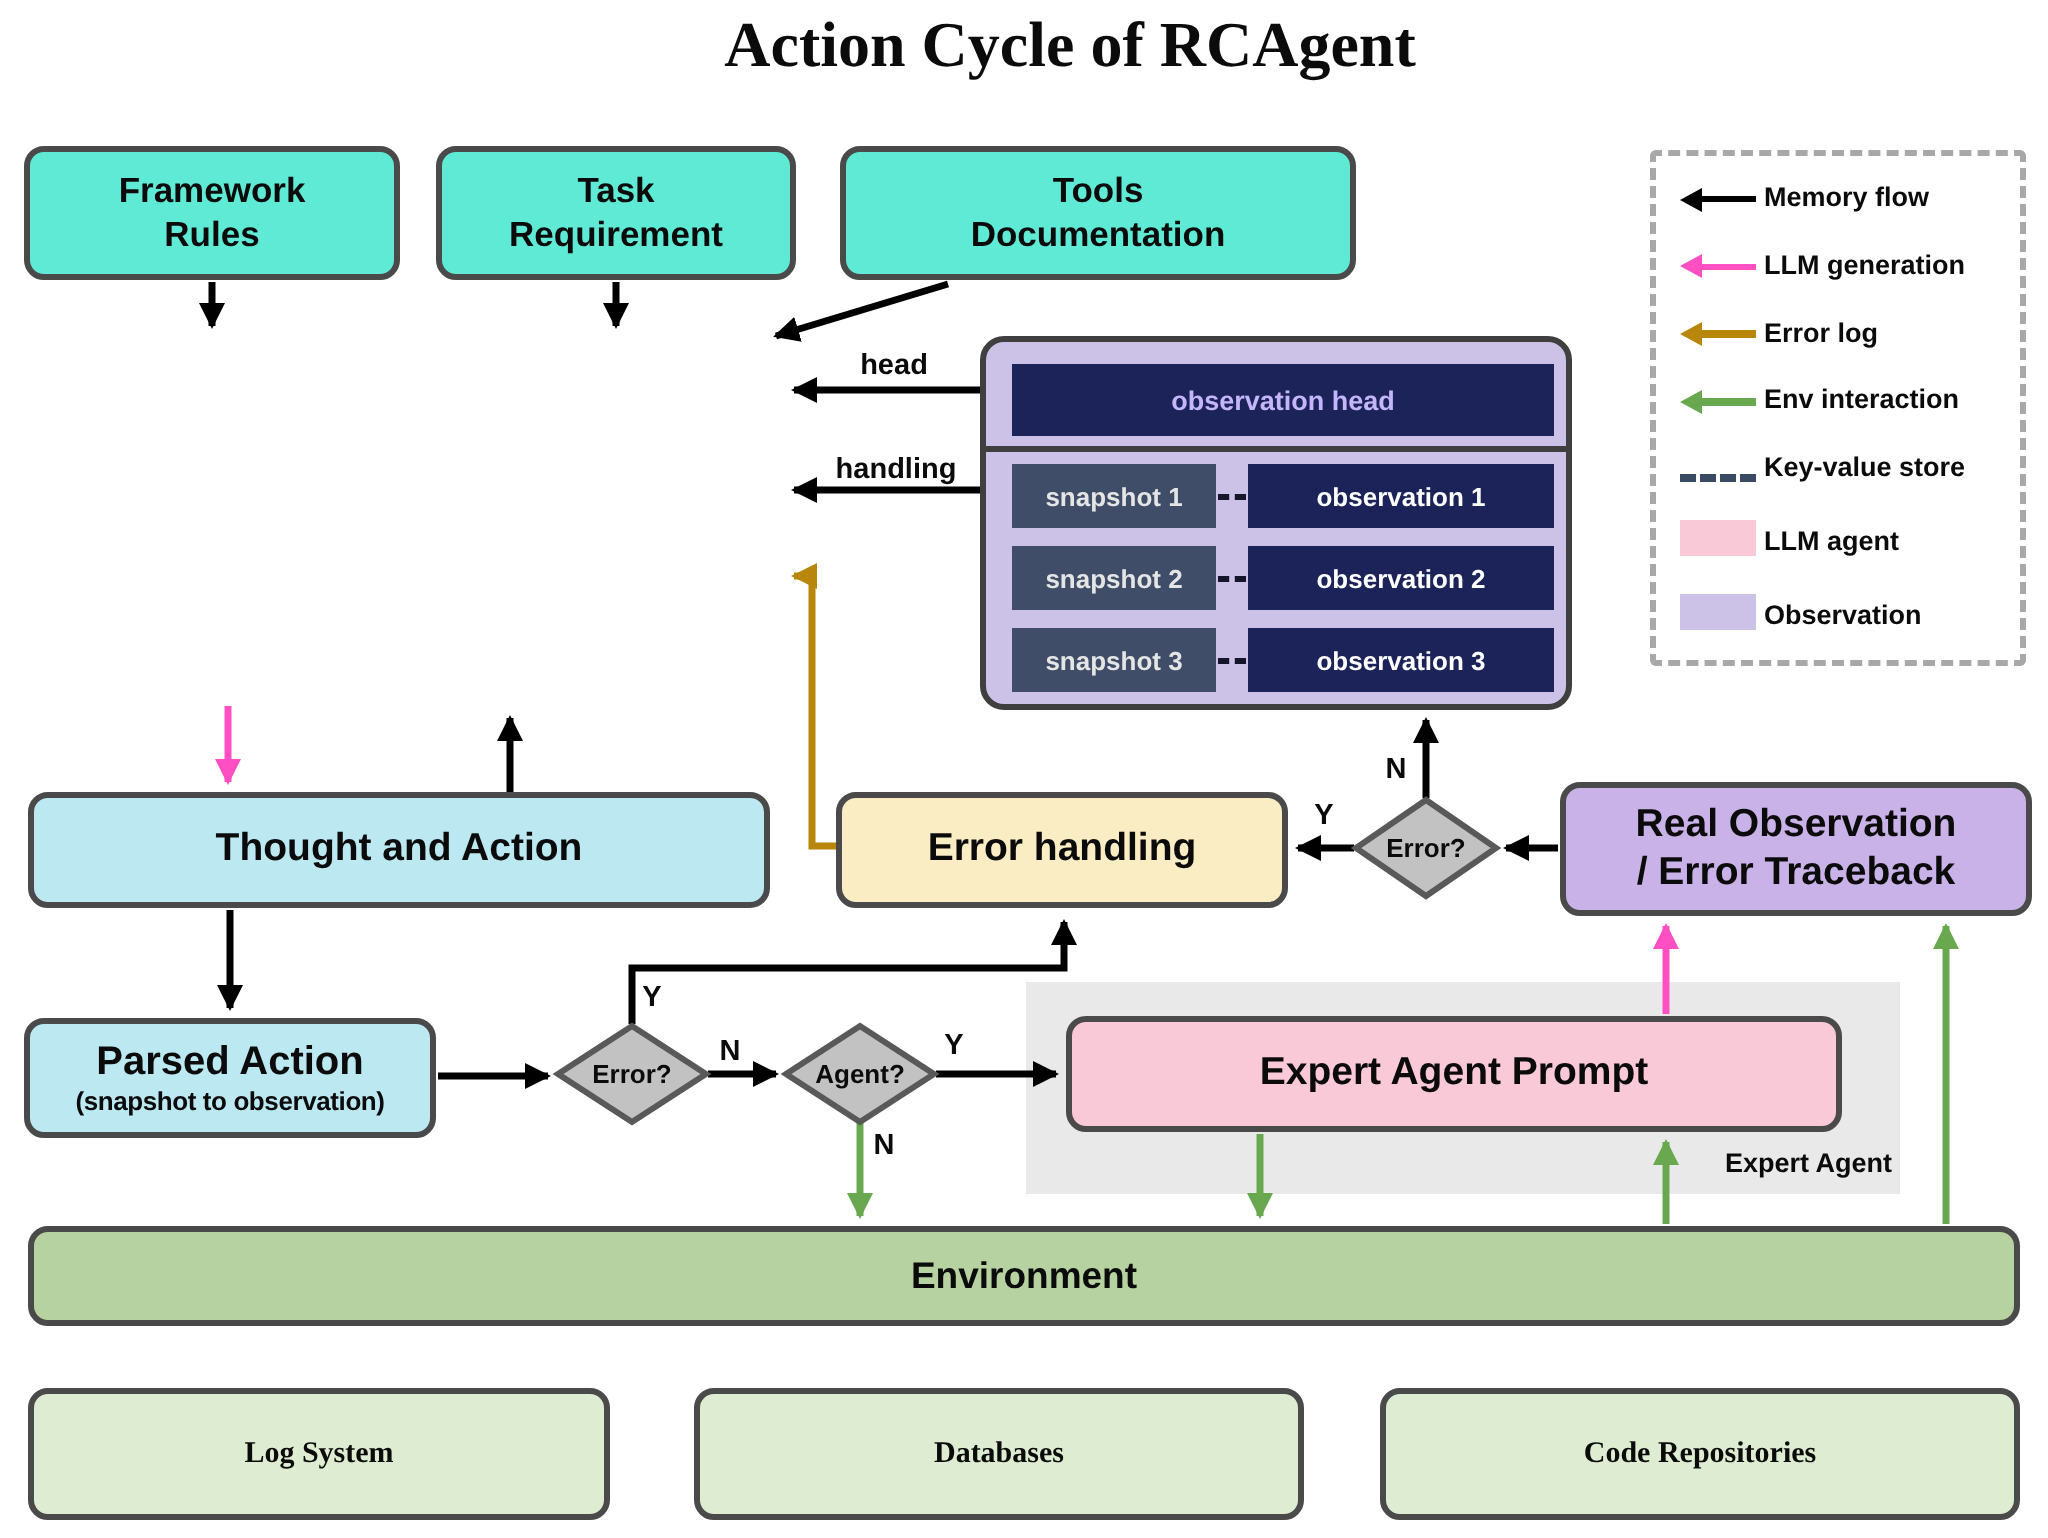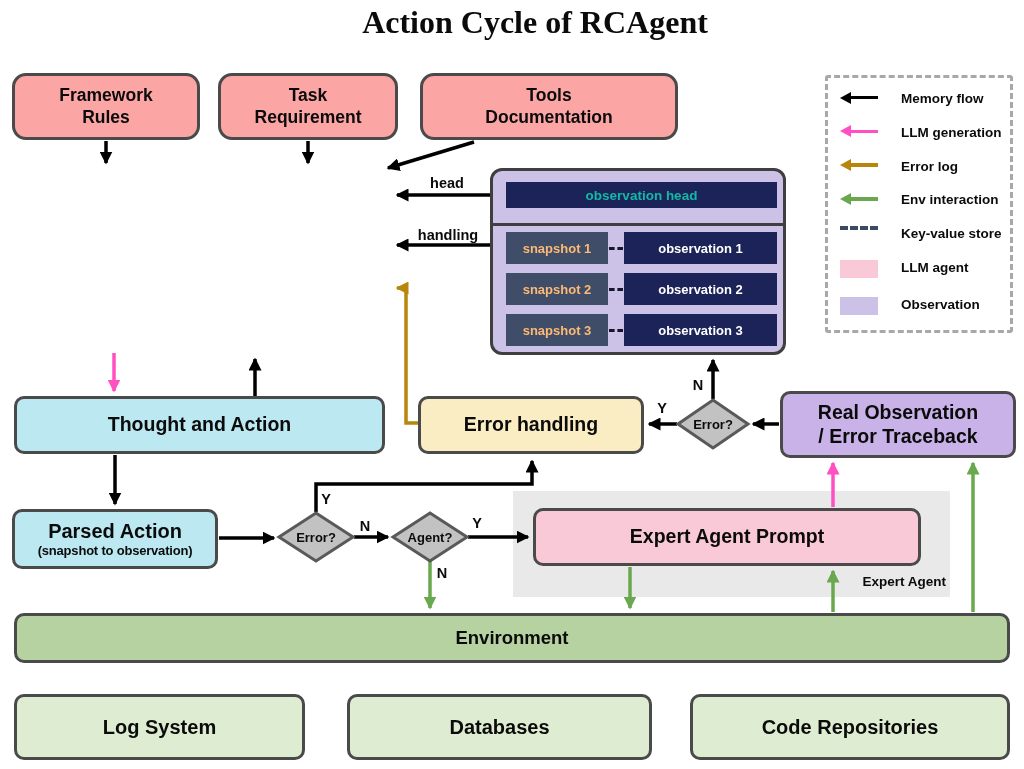--- a/index.html
+++ b/index.html
@@ -4,56 +4,56 @@
 <style>
   html,body{margin:0;padding:0;background:#ffffff;}
   .canvas{position:relative;width:1024px;height:769px;background:#ffffff;overflow:hidden;
           font-family:"Liberation Sans",sans-serif;color:#0b0b0b;}
   .title{position:absolute;left:0;top:4px;width:1024px;text-align:center;
          font-family:"Liberation Serif",serif;font-weight:700;font-size:32px;letter-spacing:0px;padding-left:23px;}
   .box{position:absolute;border:3px solid #4a4a4a;border-radius:10px;
        display:flex;flex-direction:column;align-items:center;justify-content:center;
        text-align:center;font-weight:700;line-height:1.22;box-sizing:border-box;white-space:pre-line;}
   
-  .gray{background:#fca5a5;font-size:17.5px;border-radius:14px;}
+  .gray{background:#5eead4;font-size:17.5px;}
   .b-framework{left:12px;top:73px;width:188px;height:67px;}
   .b-task{left:218px;top:73px;width:180px;height:67px;}
   .b-tools{left:420px;top:73px;width:258px;height:67px;}
   
   .b-memory{left:14px;top:167px;width:374px;height:186px;background:#f9c9d8;border-radius:30px;font-size:19.5px;}
   .b-thought{left:14px;top:396px;width:371px;height:58px;background:#bce8f1;font-size:19.5px;}
   .b-errorh{left:418px;top:396px;width:226px;height:58px;background:#faedc3;font-size:19.5px;}
   .b-realobs{left:780px;top:391px;width:236px;height:67px;background:#c8b2e8;font-size:19.5px;}
   .b-parsed{left:12px;top:509px;width:206px;height:60px;background:#bce8f1;font-size:20px;}
   .b-parsed .sub{font-size:13px;margin-top:0px;letter-spacing:-0.2px;}
   .b-expertprompt{left:533px;top:508px;width:388px;height:58px;background:#f9c9d8;font-size:19.5px;z-index:2;}
   .region{position:absolute;left:513px;top:491px;width:437px;height:106px;background:#e9e9e9;z-index:1;}
   .region-label{position:absolute;right:4px;bottom:8px;font-weight:700;font-size:13.5px;}
   
   .b-env{left:14px;top:613px;width:996px;height:50px;background:#b6d2a0;font-size:18.5px;}
-  .envchild{background:#deedd1;font-size:20px;}
+  .envchild{background:#deedd1;font-size:15px;font-family:Liberation Serif, serif;}
   .b-log{left:14px;top:694px;width:291px;height:66px;}
   .b-db{left:347px;top:694px;width:305px;height:66px;}
   .b-code{left:690px;top:694px;width:320px;height:66px;}
   
   .obsgroup{position:absolute;left:490px;top:168px;width:296px;height:187px;background:#ccc2e8;
             border:3px solid #3f3f3f;border-radius:12px;box-sizing:border-box;}
-  .obshead{position:absolute;left:13px;top:11px;width:271px;height:26px;background:#1b2358;
-           color:#14b8a6;font-weight:700;font-size:13.5px;display:flex;align-items:center;justify-content:center;}
+  .obshead{position:absolute;left:13px;top:11px;width:271px;height:36px;background:#1b2358;
+           color:#c4b5fd;font-weight:700;font-size:13.5px;display:flex;align-items:center;justify-content:center;}
   .obsdivider{position:absolute;left:0px;top:52px;width:290px;height:3px;background:#3f3f3f;}
-  .kvrow-key{position:absolute;left:13px;width:102px;height:32px;background:#3f4d68;color:#fdba74;
+  .kvrow-key{position:absolute;left:13px;width:102px;height:32px;background:#3f4d68;color:#e5e5e5;
              font-weight:700;font-size:13px;display:flex;align-items:center;justify-content:center;}
   .kvrow-val{position:absolute;left:131px;width:153px;height:32px;background:#1b2358;color:#fff;
              font-weight:700;font-size:13px;display:flex;align-items:center;justify-content:center;}
   .kvdash{position:absolute;left:116px;width:14px;height:0px;border-top:3px dashed #15152b;}
   
   .legend{position:absolute;left:825px;top:75px;width:188px;height:258px;border:3px dashed #a8a8a8;
           border-radius:3px;box-sizing:border-box;display:flex;flex-direction:column;
           justify-content:space-between;padding:13px 10px 15px 12px;background:#fff;}
-  .leg-row{display:flex;align-items:flex-start;gap:23px;}
+  .leg-row{display:flex;align-items:flex-end;gap:4px;}
   .leg-label{font-weight:700;font-size:13.5px;white-space:nowrap;}
   .leg-arrow{width:38px;min-width:38px;height:13px;display:flex;align-items:center;}
   .leg-arrow .hd{width:0;height:0;border-top:6px solid transparent;border-bottom:6px solid transparent;
                  border-right:11px solid var(--c,#000);}
   .leg-arrow .ln{flex:1;height:3.6px;background:var(--c,#000);}
   .leg-dash{width:38px;min-width:38px;height:0;border-top:4.5px dashed var(--c,#000);}
   .leg-swatch{width:38px;min-width:38px;height:18px;background:var(--c,#ccc);}
   
   .elabel{position:absolute;transform:translate(-50%,-50%);font-weight:700;font-size:14.5px;z-index:6;}
   .dlabel{position:absolute;transform:translate(-50%,-50%);font-weight:700;font-size:13px;z-index:6;}

